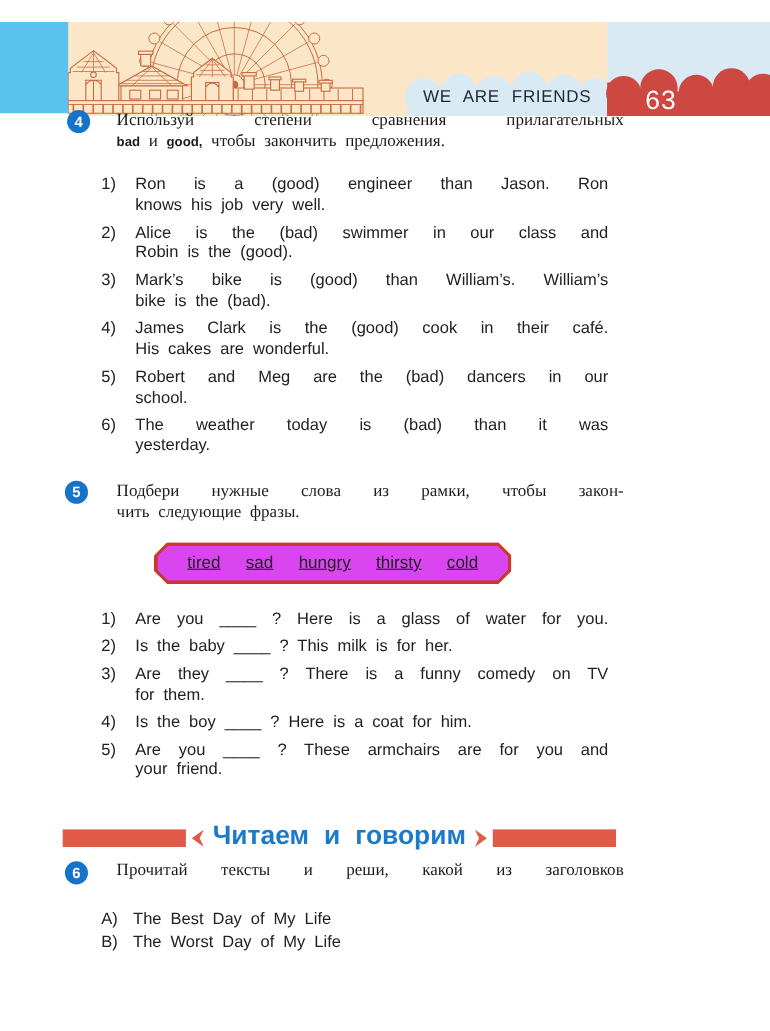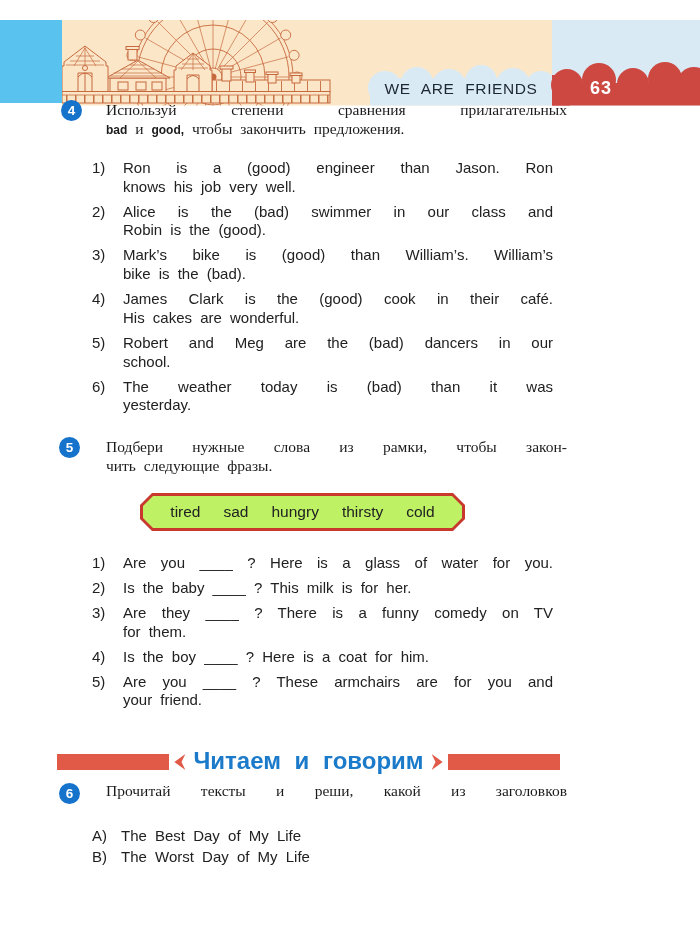--- a/index.html
+++ b/index.html
@@ -3,45 +3,45 @@
 <meta charset="utf-8">
 <style>
   html,body{margin:0;padding:0;}
   body{width:700px;height:937px;position:relative;background:#ffffff;overflow:hidden;
        font-family:"Liberation Sans","DejaVu Sans",sans-serif;color:#212121;}
   
   .header{position:absolute;left:0;top:0;width:628px;height:86px;margin-top:20px;}
   .hdr-title{position:absolute;left:375px;top:60px;width:172px;text-align:center;
              font-size:15.5px;color:#1c2730;letter-spacing:.6px;word-spacing:6px;white-space:nowrap;}
   .hdr-page{position:absolute;left:580px;top:58px;width:42px;text-align:center;
-            font-size:18px;font-weight:700;color:#ffffff;letter-spacing:1px;}
+            font-size:24px;font-weight:400;color:#ffffff;letter-spacing:1px;}
   
   .badge{position:absolute;width:21px;height:21px;border-radius:50%;background:#1573CC;
          color:#fff;font-size:13.5px;font-weight:700;display:flex;align-items:center;justify-content:center;}
   
   .rus{font-family:"Liberation Serif","DejaVu Serif",serif;font-size:15.5px;line-height:18.7px;color:#1b1b1b;}
   .eng{font-size:15px;line-height:18.7px;color:#212121;}
   .instr{position:absolute;left:106px;width:461px;}
   .jl{text-align:justify;text-align-last:justify;}     
   .ln{word-spacing:4px;}                               
   .bsans{font-family:"Liberation Sans","DejaVu Sans",sans-serif;font-weight:700;font-size:12px;}
   .list{position:absolute;left:92px;width:461px;}
   .item{display:flex;margin-bottom:6.3px;}
   .item .num{width:31px;flex:0 0 31px;font-size:15px;line-height:18.7px;}
   .item .itx{width:430px;flex:0 0 430px;}
   .opt .num{width:29px;flex:0 0 29px;}
   .opt{margin-bottom:2.5px;}
   
   .wbox{position:absolute;left:140px;top:493px;width:325px;height:38px;background:#C8382C;
         clip-path:polygon(12px 0,calc(100% - 12px) 0,100% 12px,100% calc(100% - 12px),
                   calc(100% - 12px) 100%,12px 100%,0 calc(100% - 12px),0 12px);}
-  .wbox-in{position:absolute;left:3px;top:3px;right:3px;bottom:3px;background:#bef264;
+  .wbox-in{position:absolute;left:3px;top:3px;right:3px;bottom:3px;background:#d946ef;
         clip-path:polygon(10px 0,calc(100% - 10px) 0,100% 10px,100% calc(100% - 10px),
                   calc(100% - 10px) 100%,10px 100%,0 calc(100% - 10px),0 10px);
-        display:flex;align-items:center;justify-content:center;gap:23px;}
+        display:flex;align-items:center;justify-content:center;gap:23px;text-decoration:underline;}
   .wbox-in span{font-size:15.5px;color:#212121;}
   
   .sec{position:absolute;left:57px;top:754px;width:503px;height:16px;display:flex;align-items:center;}
   .sec .bar{flex:1;height:16px;background:#E05A47;}
   .sec .chev-l{width:13px;height:16px;background:#E05A47;margin-left:3px;
         clip-path:polygon(100% 0,15% 50%,100% 100%,70% 50%);}
   .sec .chev-r{width:13px;height:16px;background:#E05A47;margin-right:3px;
         clip-path:polygon(0 0,85% 50%,0 100%,30% 50%);}
   .sec .ttl{font-size:24px;font-weight:700;color:#1B7AC9;word-spacing:7px;
         white-space:nowrap;padding:0 8px;transform:translateY(-1.5px);}

